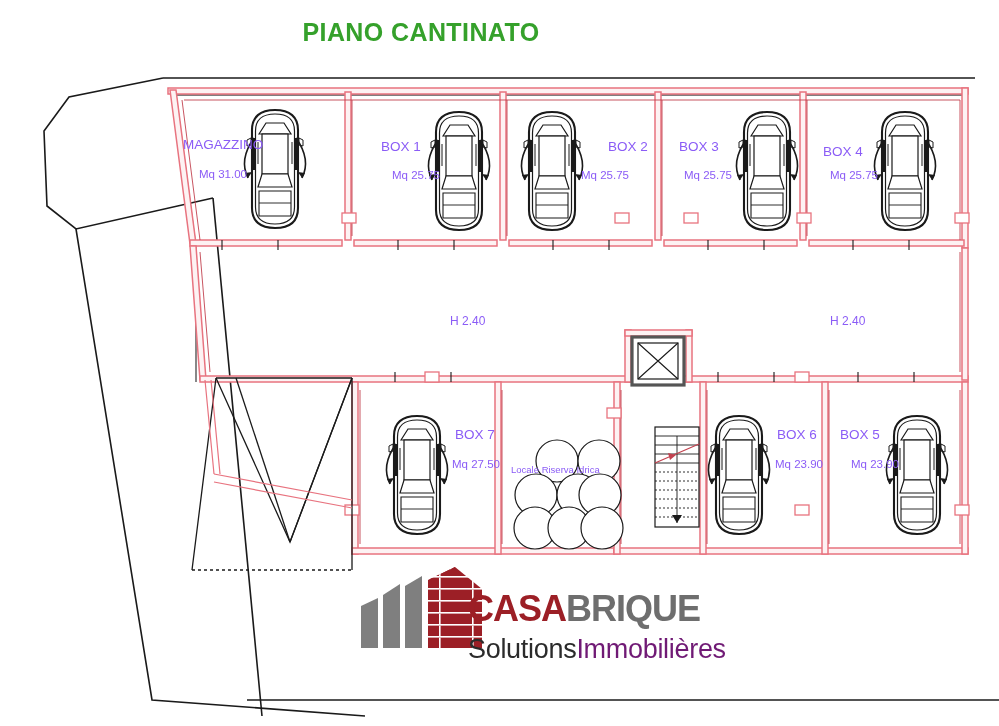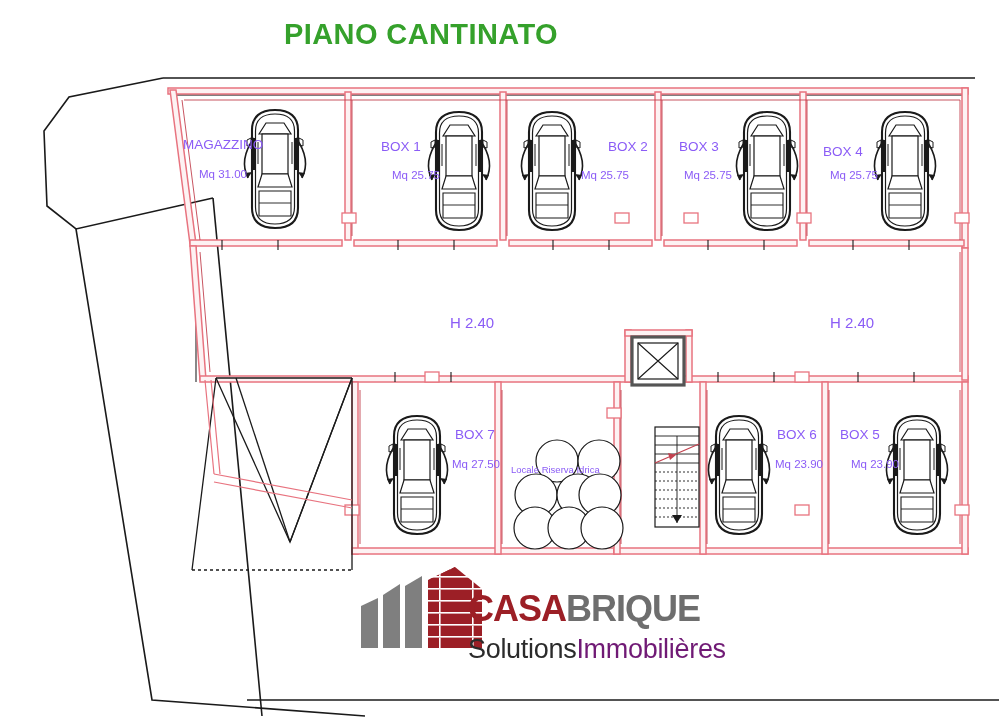--- a/index.html
+++ b/index.html
@@ -1,27 +1,27 @@
 <!DOCTYPE html>
 <html><head>
 <meta charset="utf-8">
 <style>
   html,body{margin:0;padding:0;background:#ffffff;}
   body{width:999px;height:726px;position:relative;overflow:hidden;
        font-family:"Liberation Sans",sans-serif;}
   #plan-root{position:absolute;inset:0;}
   #title{
     position:absolute;top:18px;left:0;width:842px;text-align:center;
-    font-size:29px;font-weight:bold;color:#35a12b;letter-spacing:.4px;
+    font-size:25px;font-weight:bold;color:#35a12b;letter-spacing:.4px;
   }
   svg.layer{position:absolute;top:0;left:0;width:999px;height:726px;}
   .lbl{position:absolute;color:#8b5cf6;white-space:nowrap;}
   .box-name{font-size:13.5px;}
   .box-area{font-size:11.5px;}
-  .h-lbl{font-size:15px;}
+  .h-lbl{font-size:12px;}
   .tank-lbl{font-size:9.5px;}
 
   
   #logo{position:absolute;left:358px;top:562px;width:445px;height:112px;}
   #logo .wordmark{position:absolute;left:110px;top:22px;width:340px;}
   .wm-top{font-size:36px;font-weight:bold;line-height:50px;letter-spacing:-1px;}
   .wm-casa{color:#9c1f26;}
   .wm-brique{color:#6e6e6e;}
   .wm-bot{font-size:27px;line-height:30px;letter-spacing:-.3px;}
   .wm-sol{color:#2b2b2b;}

